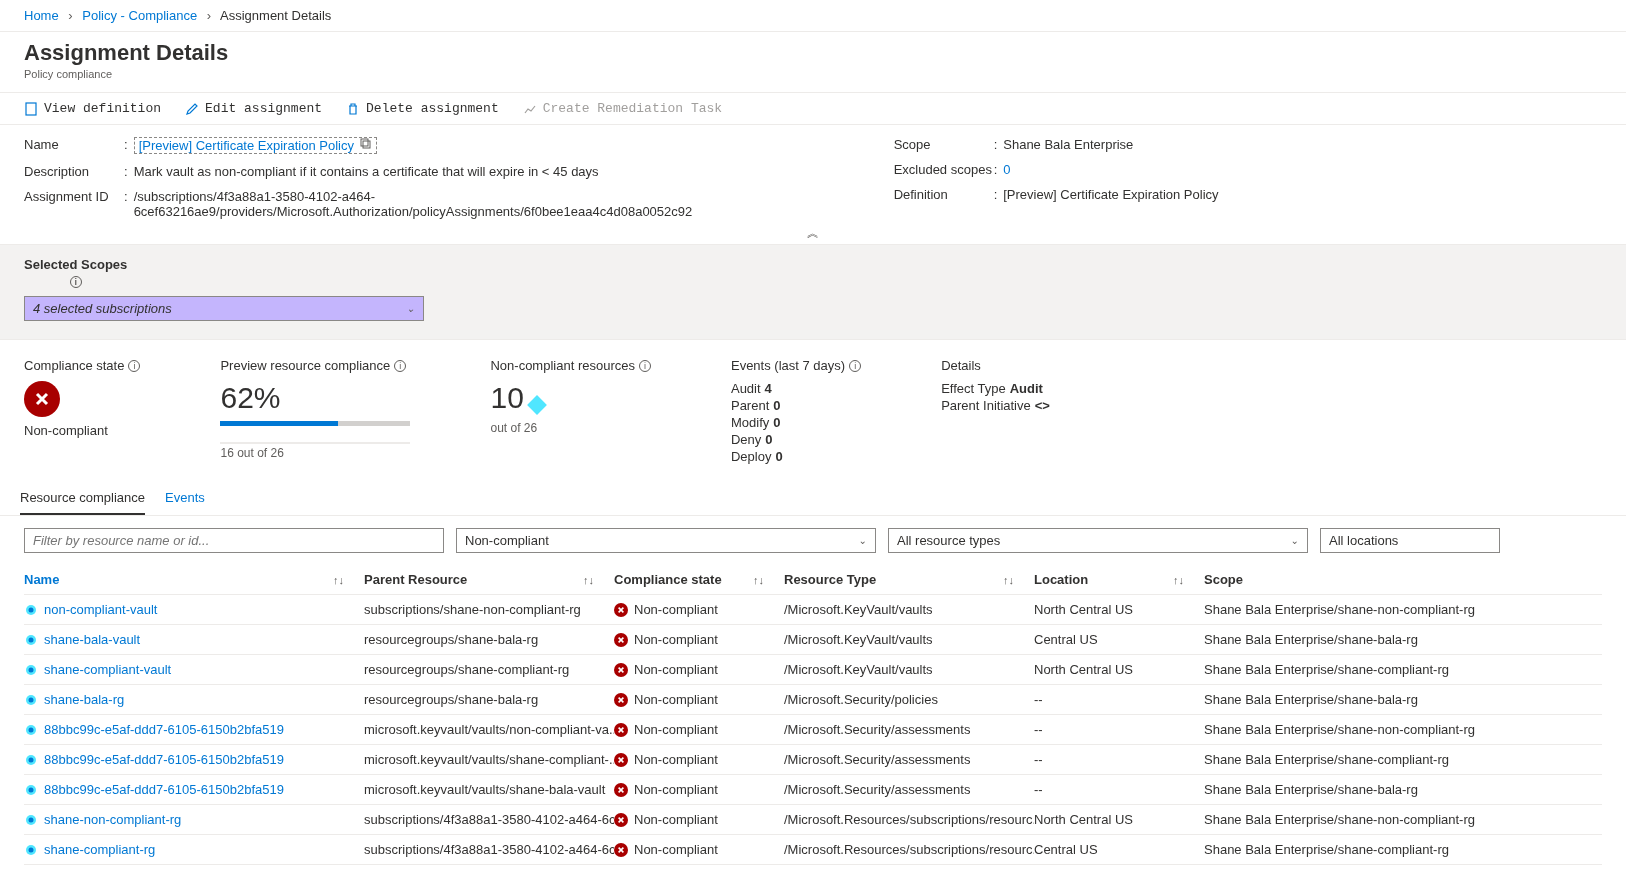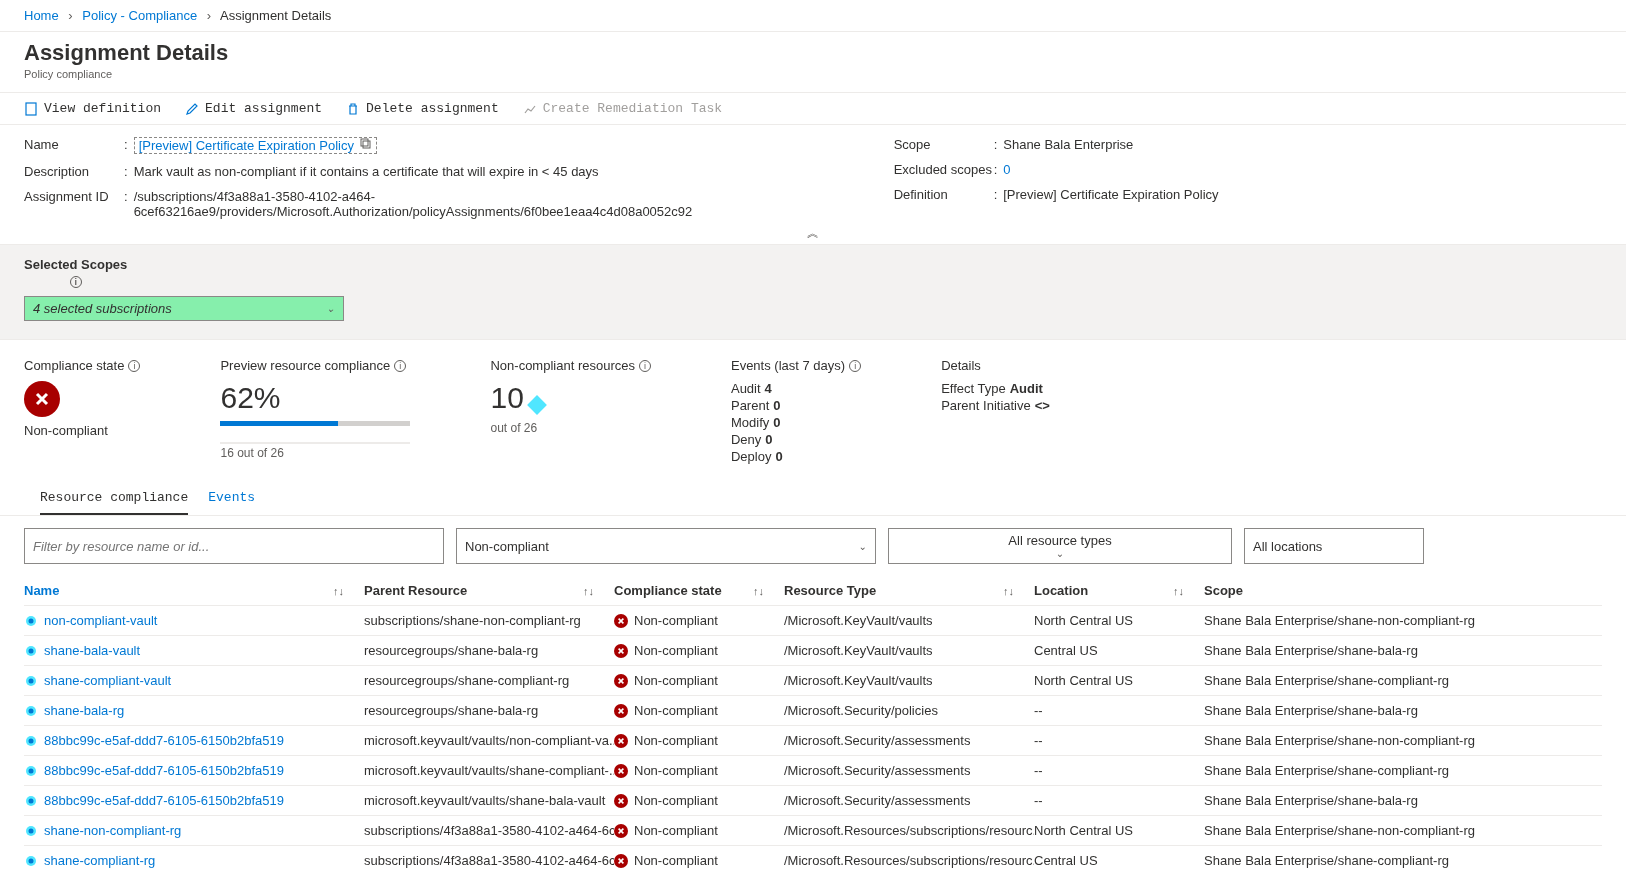--- a/index.html
+++ b/index.html
@@ -25,48 +25,48 @@
 .prop-label { width: 100px; }
 .prop-colon { margin-right: 6px; }
 .prop-value { max-width: 680px; }
 .prop-value.link-box { color: #0078d4; border: 1px dashed #8a8886; padding: 0 4px; display: inline-flex; align-items: center; gap: 6px; }
 .copy-icon { cursor: pointer; color: #605e5c; }
 
 .collapse-handle { text-align: center; padding: 2px 0; font-size: 12px; color: #605e5c; cursor: pointer; }
 
 .scope-bar { background: #f3f2f1; padding: 12px 24px 18px; border-top: 1px solid #edebe9; border-bottom: 1px solid #edebe9; }
 .scope-bar .label { font-weight: 600; margin-bottom: 8px; display: inline-flex; align-items: center; gap: 4px; flex-direction: column; }
-.scope-select { width: 320px; background: #86efac; border: 1px solid #8a8886; padding: 4px 8px; display: flex; justify-content: space-between; align-items: center; font-style: italic; cursor: pointer; }
+.scope-select { width: 400px; background: #c4b5fd; border: 1px solid #8a8886; padding: 4px 8px; display: flex; justify-content: space-between; align-items: center; font-style: italic; cursor: pointer; }
 
 .summary { display: flex; gap: 80px; padding: 18px 24px 12px; }
 .summary-block .title { font-size: 13px; margin-bottom: 8px; display: inline-flex; align-items: center; gap: 4px; }
 .big-number { font-size: 30px; font-weight: 300; }
 .state-icon { width: 36px; height: 36px; border-radius: 50%; background: #a80000; display: flex; align-items: center; justify-content: center; margin-bottom: 6px; }
 .state-icon svg { width: 20px; height: 20px; }
 .sub-note { font-size: 12px; color: #605e5c; margin-top: 16px; display: block; border-top: 2px solid #edebe9; padding-top: 2px; width: 190px; }
 .progress-outer { width: 190px; height: 5px; background: #d2d0ce; margin-top: 6px; }
 .progress-inner { height: 100%; background: #0078d4; }
 .cube { display: inline-block; width: 14px; height: 14px; background: #50e6ff; transform: rotate(45deg); margin-left: 6px; vertical-align: middle; }
 .events-list .ev-row { margin-bottom: 2px; font-size: 13px; }
 .events-list .ev-row .k { margin-right: 4px; }
 .events-list .ev-row .v { font-weight: 600; }
 .details .d-row .k { margin-right: 4px; }
 .details .d-row .v { font-weight: 600; }
 .details .d-row { margin-bottom: 2px; }
 
-.tabs { padding: 0 40px; display: flex; gap: 20px; border-bottom: 1px solid #edebe9; margin-top: 4px; font-family: Liberation Mono, monospace; }
+.tabs { padding: 0 20px; display: flex; gap: 20px; border-bottom: 1px solid #edebe9; margin-top: 4px; }
 .tab { padding: 8px 0; cursor: pointer; color: #0078d4; }
 .tab.active { color: #323130; border-bottom: 2px solid #323130; font-weight: 400; }
 
 .filters { display: flex; gap: 12px; padding: 12px 24px; }
 .filters input, .filters .sel { border: 1px solid #8a8886; padding: 4px 8px; font-size: 13px; background: #fff; }
 .filters input { width: 420px; font-style: italic; color: #605e5c; }
 .filters .sel { display: flex; justify-content: space-between; align-items: center; cursor: pointer; }
 .sel1 { width: 420px; }
-.sel2 { width: 344px; flex-direction: column; }
+.sel2 { width: 420px; }
 .sel3 { width: 180px; }
 
 .table { padding: 0 24px; }
 .thead, .trow { display: flex; align-items: center; min-height: 30px; border-bottom: 1px solid #edebe9; }
 .thead { font-weight: 600; }
 .th, .td { padding: 4px 8px 4px 0; display: flex; align-items: center; gap: 6px; overflow: hidden; text-overflow: ellipsis; white-space: nowrap; }
 .col-name { width: 340px; }
 .col-parent { width: 250px; }
 .col-state { width: 170px; }
 .col-type { width: 250px; }

